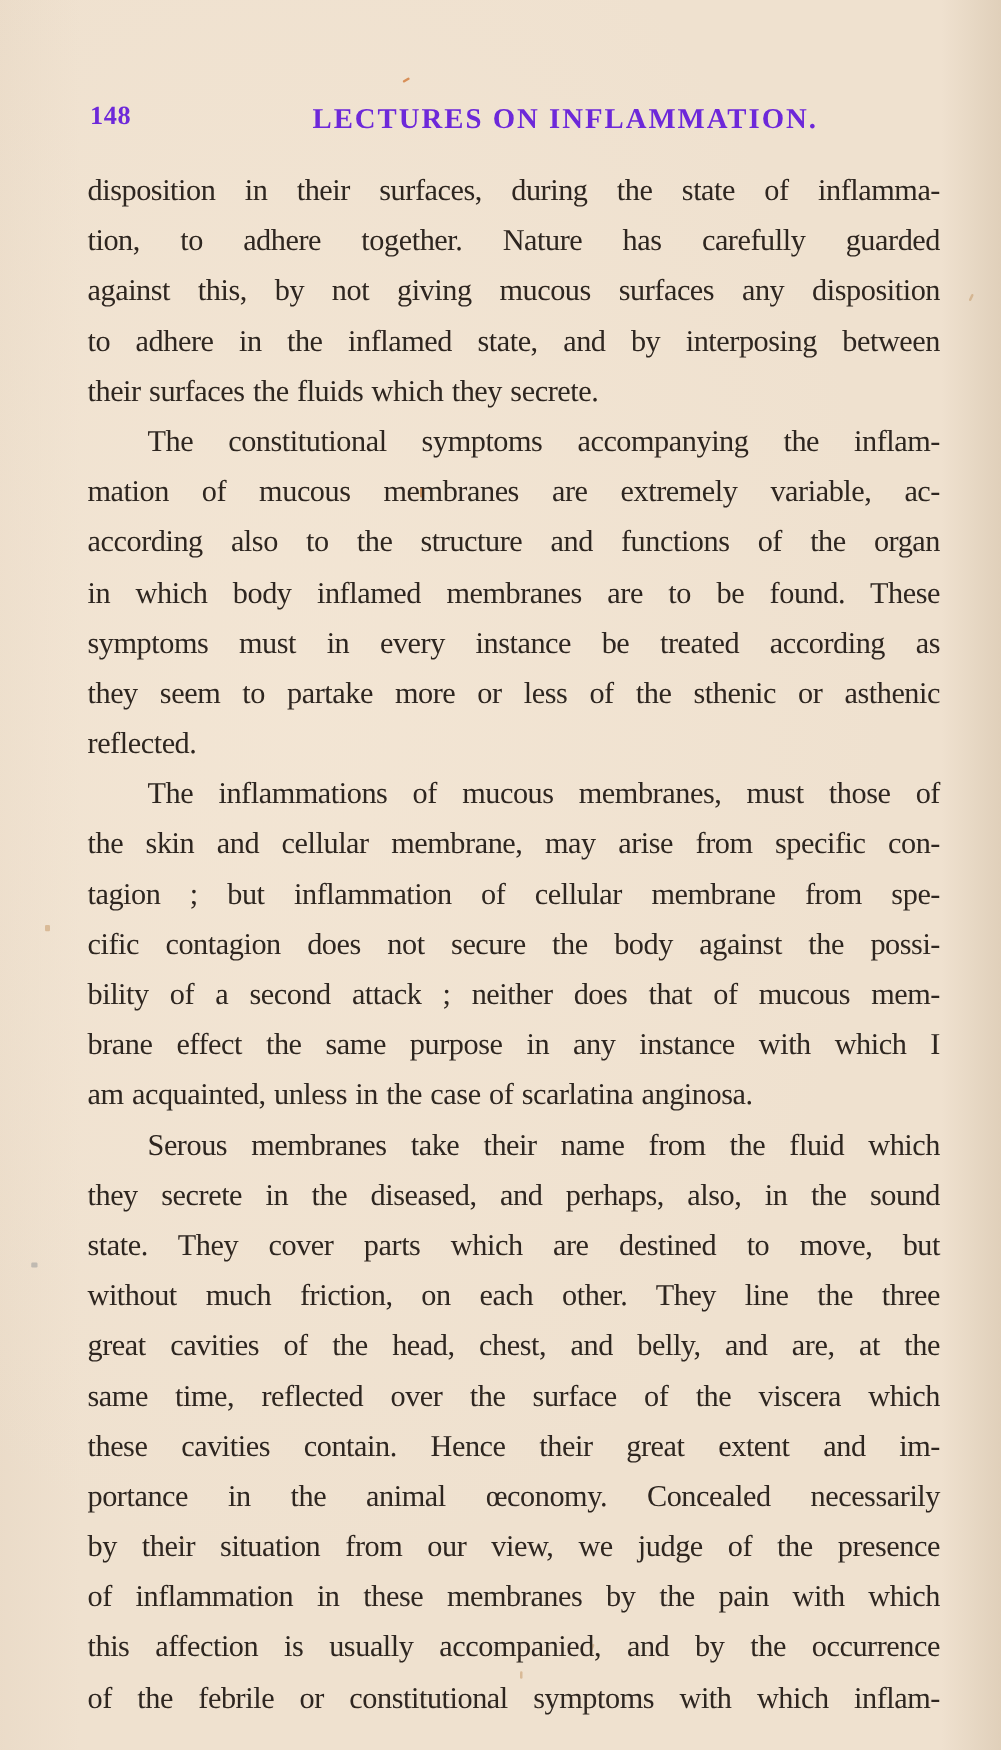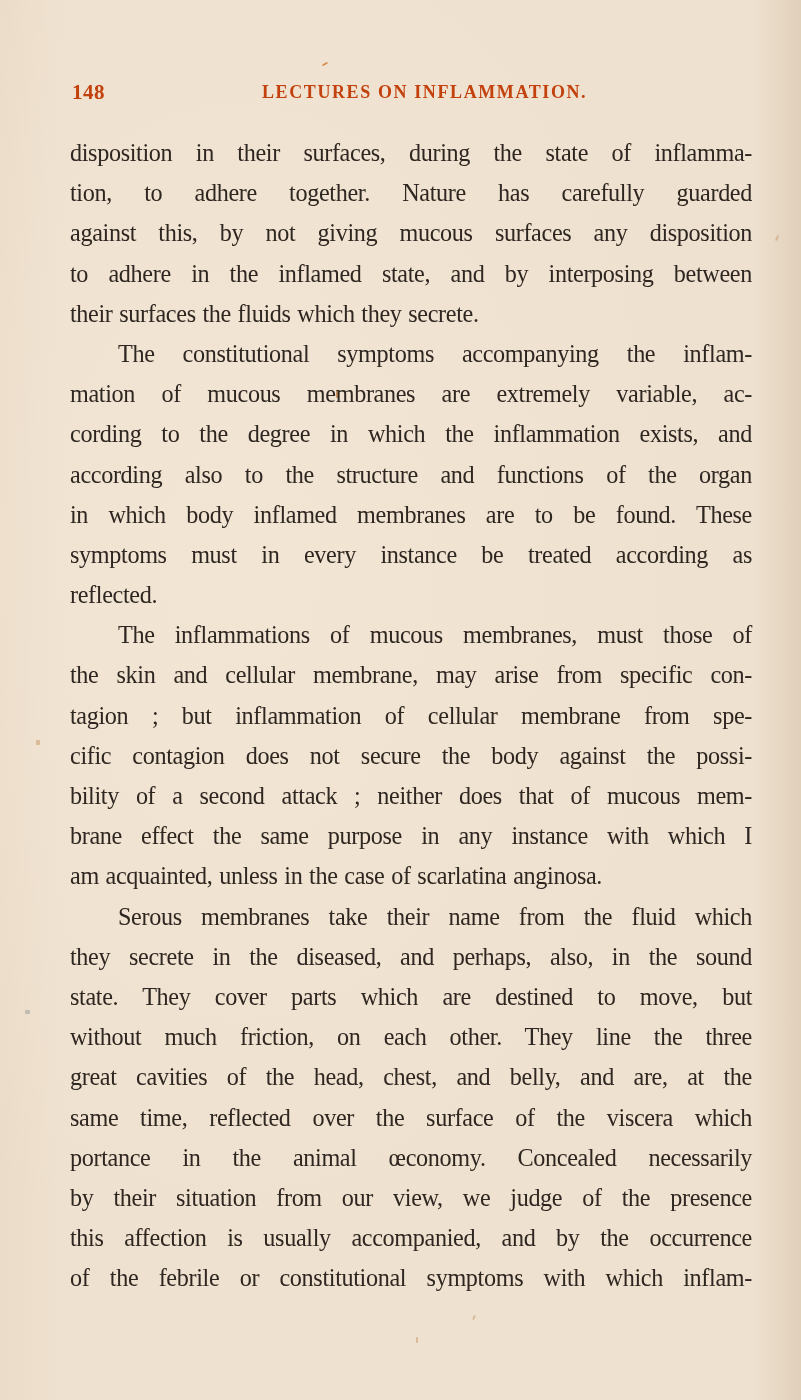--- a/index.html
+++ b/index.html
@@ -25,35 +25,35 @@
       width: 801px;
       height: 1400px;
     }
     .running-head {
       position: absolute;
       top: 80px;
       left: 70px;
       width: 680px;
       height: 30px;
       font-family: "Liberation Serif", "DejaVu Serif", serif;
-      color: #c2410c;
+      color: #6d28d9;
     }
     .page-number {
       position: absolute;
       left: 2px;
       top: 0;
       font-size: 21px;
       font-weight: bold;
       letter-spacing: 0.5px;
     }
     .running-title {
       position: absolute;
-      left: 192px;
+      left: 180px;
       top: 2px;
-      font-size: 18px;
+      font-size: 23px;
       font-weight: bold;
       letter-spacing: 1.6px;
     }
     .body-text {
       position: absolute;
       left: 70px;
       top: 133px;
       width: 682px;
     }
     .line {
@@ -101,38 +101,40 @@
   </div>
 
   <div class="body-text">
     <div class="line">disposition in their surfaces, during the state of inflamma-</div>
     <div class="line">tion, to adhere together.  Nature has carefully guarded</div>
     <div class="line">against this, by not giving mucous surfaces any disposition</div>
     <div class="line">to adhere in the inflamed state, and by interposing between</div>
     <div class="line last">their surfaces the fluids which they secrete.</div>
     <div class="line indent">The constitutional symptoms accompanying the inflam-</div>
     <div class="line">mation of mucous membranes are extremely variable, ac-</div>
-    <div class="line">cording to the degree in which the inflammation exists, and</div>
     <div class="line">according also to the structure and functions of the organ</div>
     <div class="line">in which body inflamed membranes are to be found.  These</div>
     <div class="line">symptoms must in every instance be treated according as</div>
+    <div class="line">they seem to partake more or less of the sthenic or asthenic</div>
     <div class="line last">reflected.</div>
     <div class="line indent">The inflammations of mucous membranes, must those of</div>
     <div class="line">the skin and cellular membrane, may arise from specific con-</div>
     <div class="line">tagion ; but inflammation of cellular membrane from spe-</div>
     <div class="line">cific contagion does not secure the body against the possi-</div>
     <div class="line">bility of a second attack ;  neither does that of mucous mem-</div>
     <div class="line">brane effect the same purpose in any instance with which I</div>
     <div class="line last">am acquainted, unless in the case of scarlatina anginosa.</div>
     <div class="line indent">Serous membranes take their name from the fluid which</div>
     <div class="line">they secrete in the diseased, and perhaps, also, in the sound</div>
     <div class="line">state.  They cover parts which are destined to move, but</div>
     <div class="line">without much friction, on each other.  They line the three</div>
     <div class="line">great cavities of the head, chest, and belly, and are, at the</div>
     <div class="line">same time, reflected over the surface of the viscera which</div>
+    <div class="line">these cavities contain.  Hence their great extent and im-</div>
     <div class="line">portance in the animal œconomy.  Concealed necessarily</div>
     <div class="line">by their situation from our view, we judge of the presence</div>
+    <div class="line">of inflammation in these membranes by the pain with which</div>
     <div class="line">this affection is usually accompanied, and by the occurrence</div>
     <div class="line">of the febrile or constitutional symptoms with which inflam-</div>
 
   </div>
 
 </div>
 
 </body></html>

